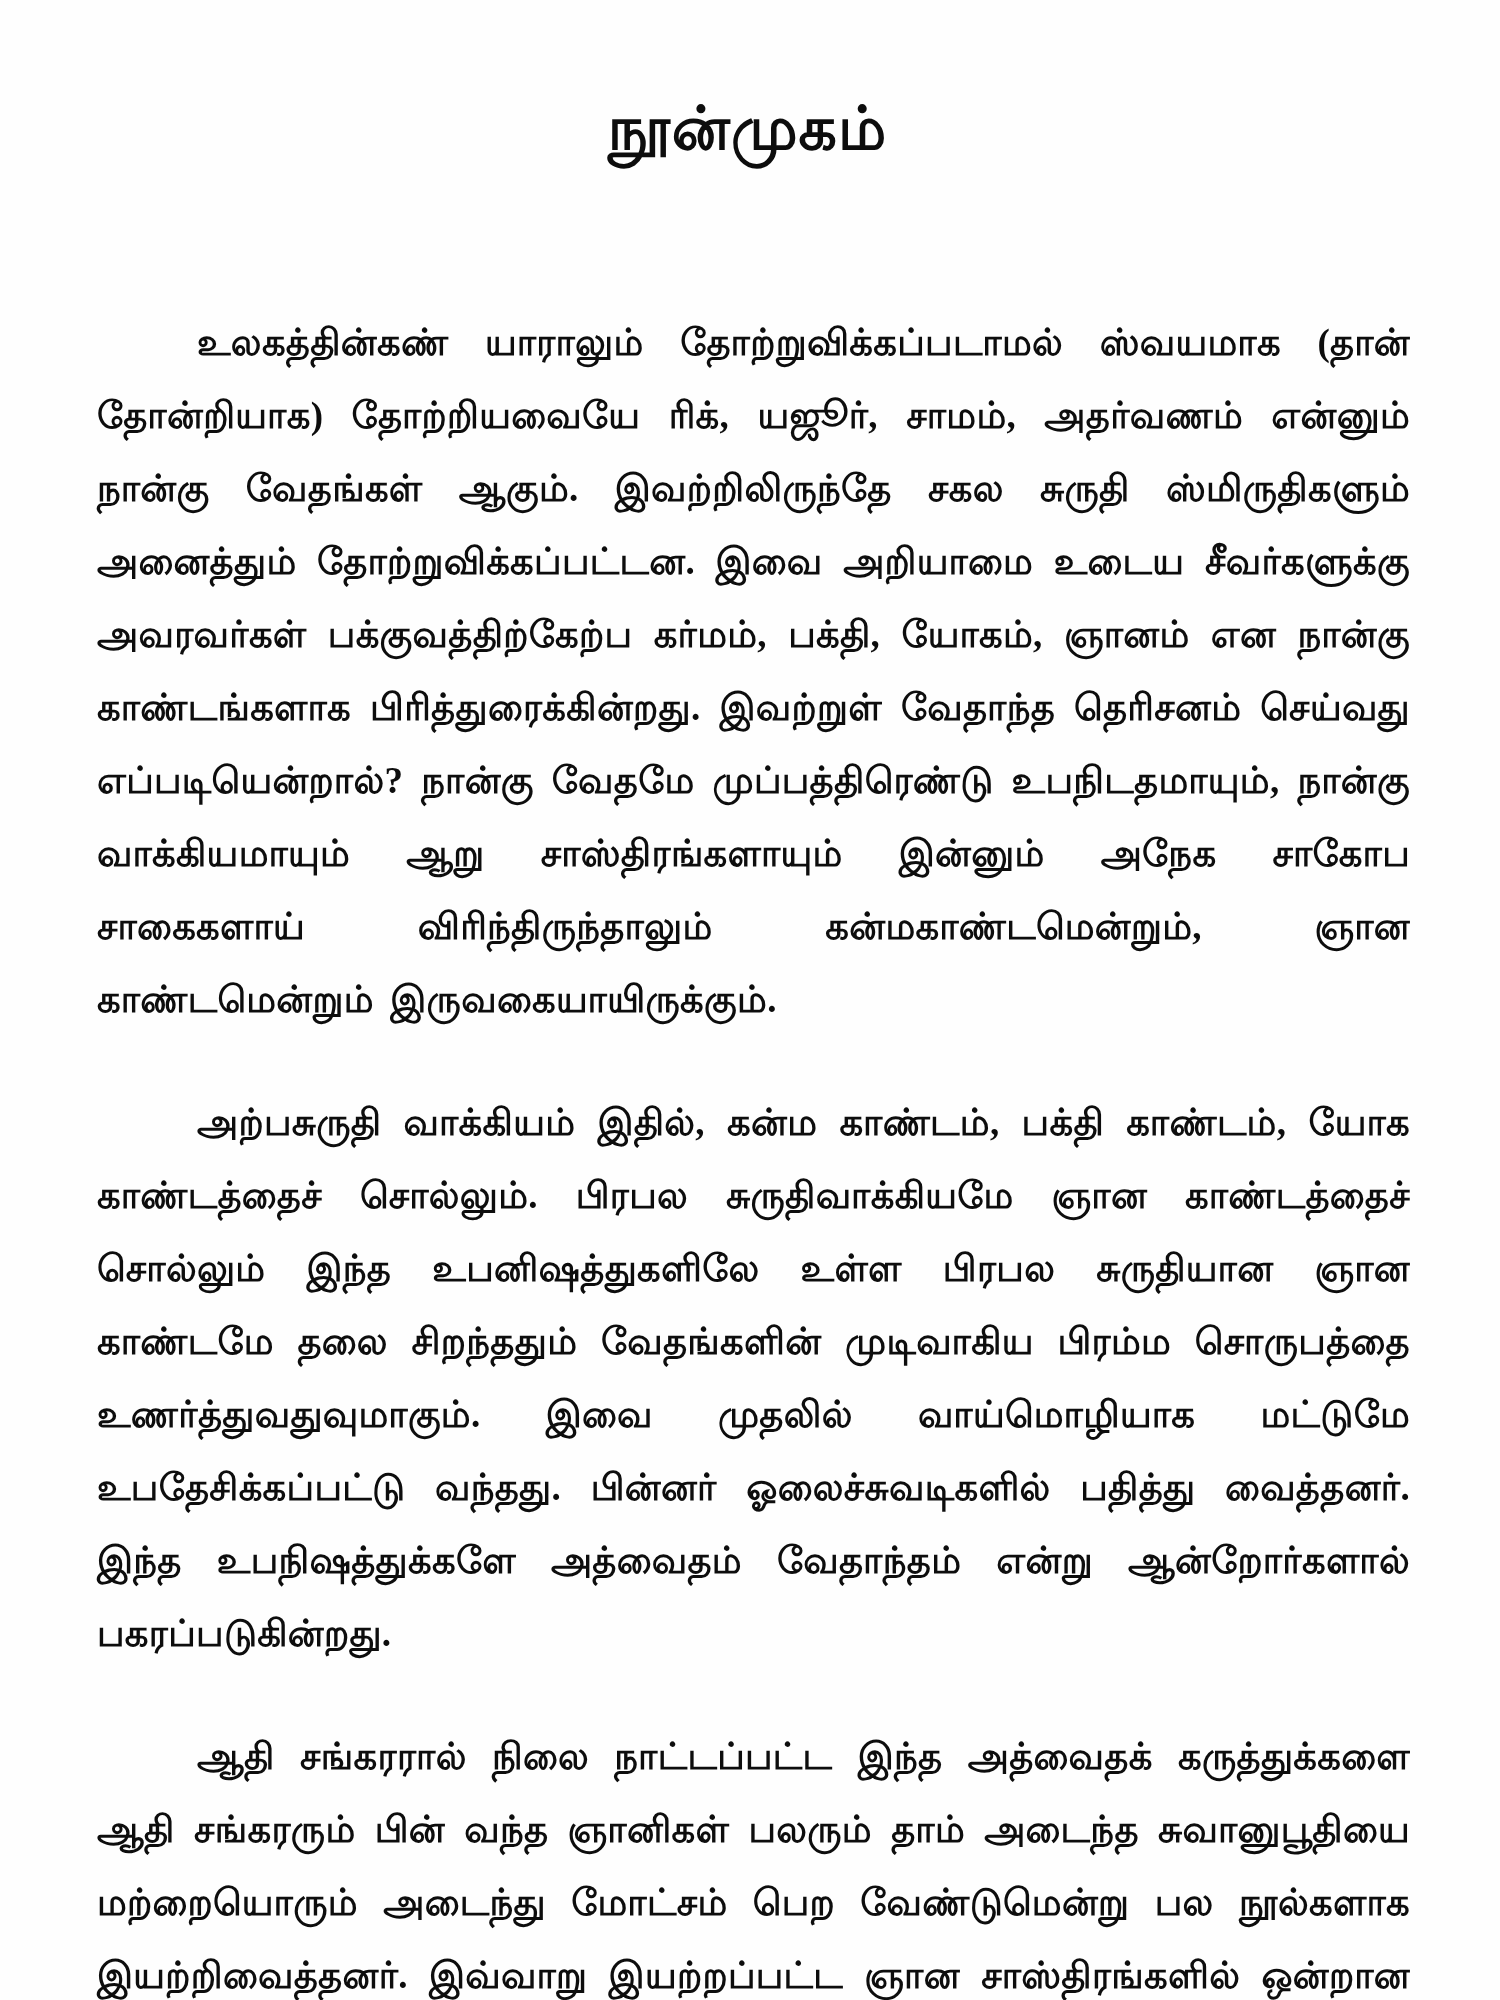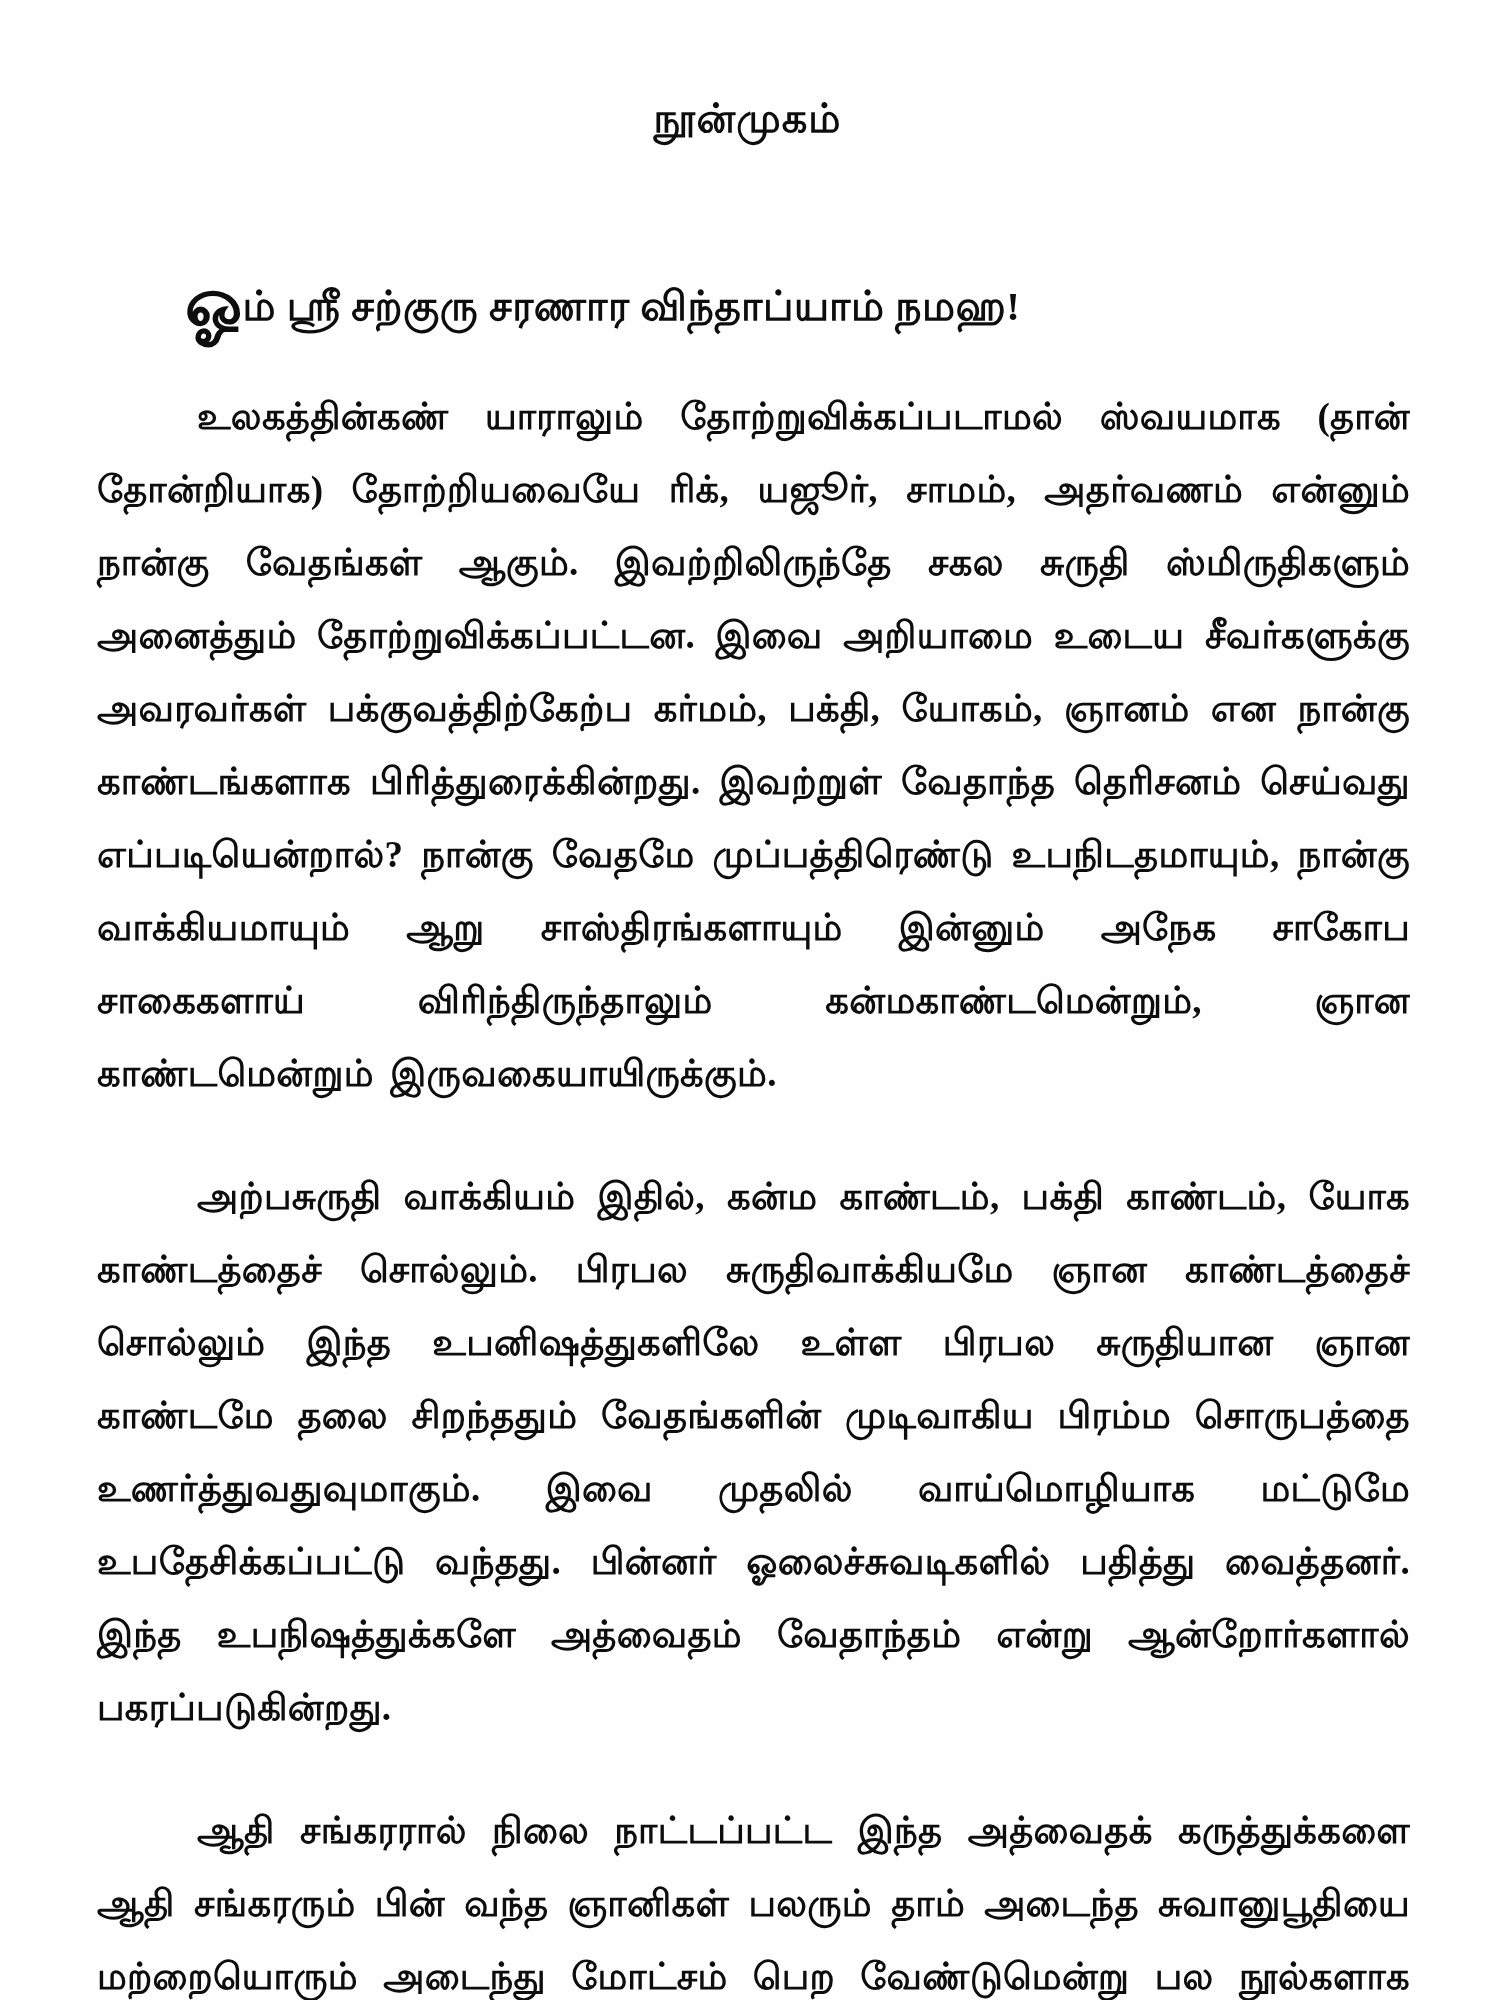--- a/index.html
+++ b/index.html
@@ -13,21 +13,21 @@
     height: 2000px;
     box-sizing: border-box;
     background: #fefefe;
     color: #0d0d0d;
     font-family: "Liberation Serif", "DejaVu Serif", serif;
     padding: 95px 90px 0 85px;
     overflow: hidden;
   }
   .title {
     text-align: center;
-    font-size: 40px;
+    font-size: 60px;
     font-weight: bold;
     margin: 0 0 135px 0;
     letter-spacing: 1px;
   }
   .invocation {
     margin: 0 0 45px 0;
     padding-left: 100px;
     font-size: 41px;
     font-weight: bold;
     letter-spacing: 0.5px;
@@ -52,21 +52,20 @@
     margin-bottom: 0;
   }
 </style>
 </head>
 <body>
 
 <div class="page">
 
   <h1 class="title">நூன்முகம்</h1>
 
-  <p class="invocation"><span class="om-initial">ஓ</span><span>ம் ஸ்ரீ சற்குரு சரணார விந்தாப்யாம் நமஹ!</span></p>
 
   <p class="para">உலகத்தின்கண் யாராலும் தோற்றுவிக்கப்படாமல் ஸ்வயமாக (தான் தோன்றியாக) தோற்றியவையே ரிக், யஜூர், சாமம், அதர்வணம் என்னும் நான்கு வேதங்கள் ஆகும். இவற்றிலிருந்தே சகல சுருதி ஸ்மிருதிகளும் அனைத்தும் தோற்றுவிக்கப்பட்டன. இவை அறியாமை உடைய சீவர்களுக்கு அவரவர்கள் பக்குவத்திற்கேற்ப கர்மம், பக்தி, யோகம், ஞானம் என நான்கு காண்டங்களாக பிரித்துரைக்கின்றது. இவற்றுள் வேதாந்த தெரிசனம் செய்வது எப்படியென்றால்? நான்கு வேதமே முப்பத்திரெண்டு உபநிடதமாயும், நான்கு வாக்கியமாயும் ஆறு சாஸ்திரங்களாயும் இன்னும் அநேக சாகோப சாகைகளாய் விரிந்திருந்தாலும் கன்மகாண்டமென்றும், ஞான காண்டமென்றும் இருவகையாயிருக்கும்.</p>
 
   <p class="para">அற்பசுருதி வாக்கியம் இதில், கன்ம காண்டம், பக்தி காண்டம், யோக காண்டத்தைச் சொல்லும். பிரபல சுருதிவாக்கியமே ஞான காண்டத்தைச் சொல்லும் இந்த உபனிஷத்துகளிலே உள்ள பிரபல சுருதியான ஞான காண்டமே தலை சிறந்ததும் வேதங்களின் முடிவாகிய பிரம்ம சொருபத்தை உணர்த்துவதுவுமாகும். இவை முதலில் வாய்மொழியாக மட்டுமே உபதேசிக்கப்பட்டு வந்தது. பின்னர் ஓலைச்சுவடிகளில் பதித்து வைத்தனர். இந்த உபநிஷத்துக்களே அத்வைதம் வேதாந்தம் என்று ஆன்றோர்களால் பகரப்படுகின்றது.</p>
 
   <p class="para">ஆதி சங்கரரால் நிலை நாட்டப்பட்ட இந்த அத்வைதக் கருத்துக்களை ஆதி சங்கரரும் பின் வந்த ஞானிகள் பலரும் தாம் அடைந்த சுவானுபூதியை மற்றையொரும் அடைந்து மோட்சம் பெற வேண்டுமென்று பல நூல்களாக இயற்றிவைத்தனர். இவ்வாறு இயற்றப்பட்ட ஞான சாஸ்திரங்களில் ஒன்றான 600 ஆண்டுகளுக்கு</p>
 
 </div>
 
 </body></html>

